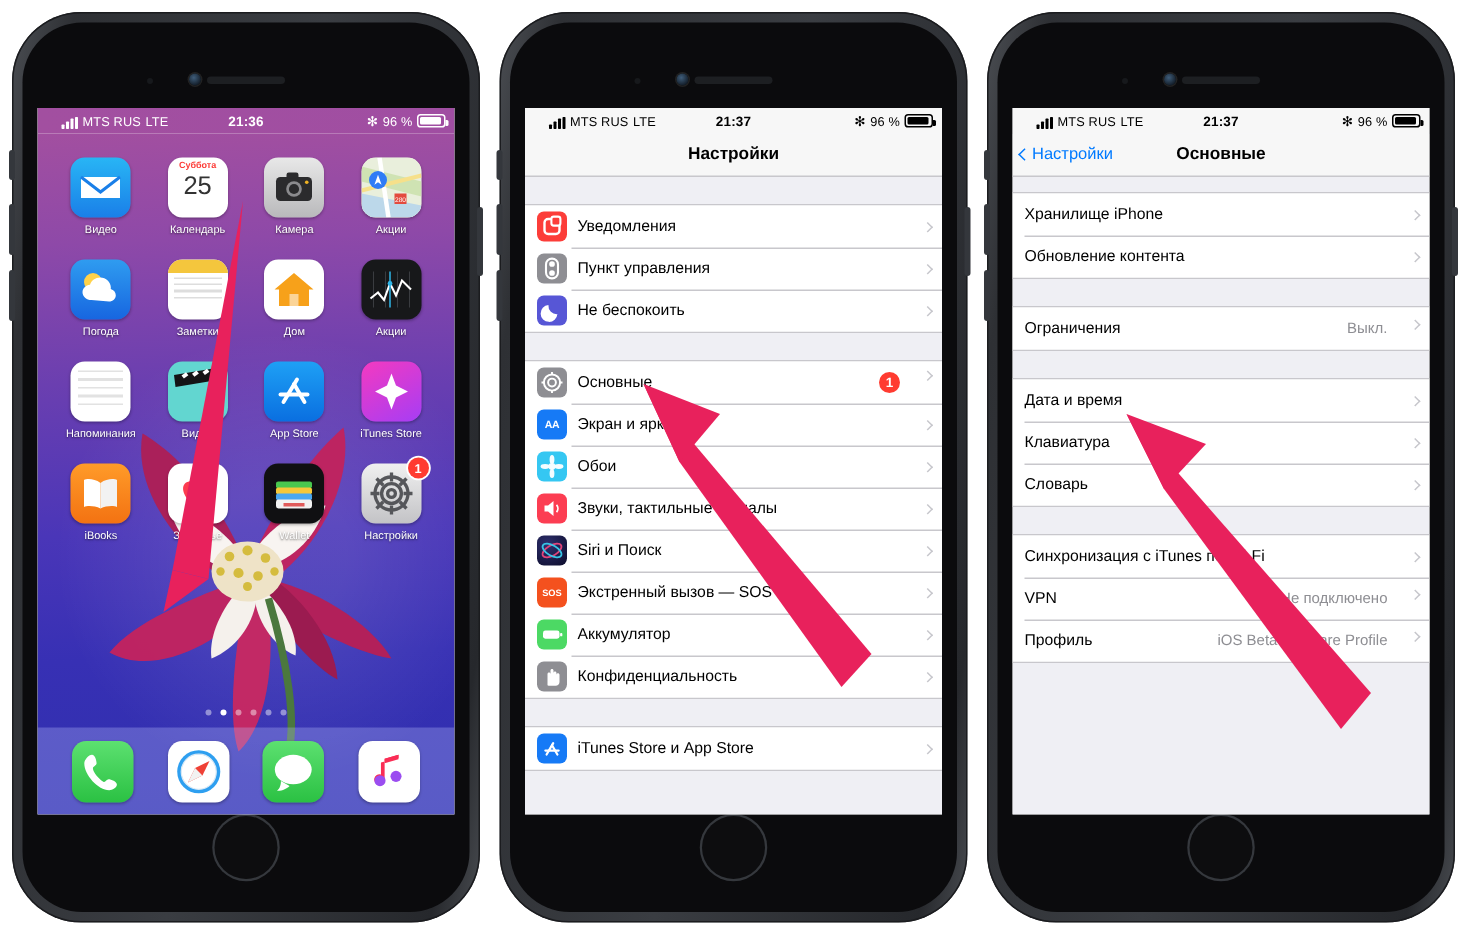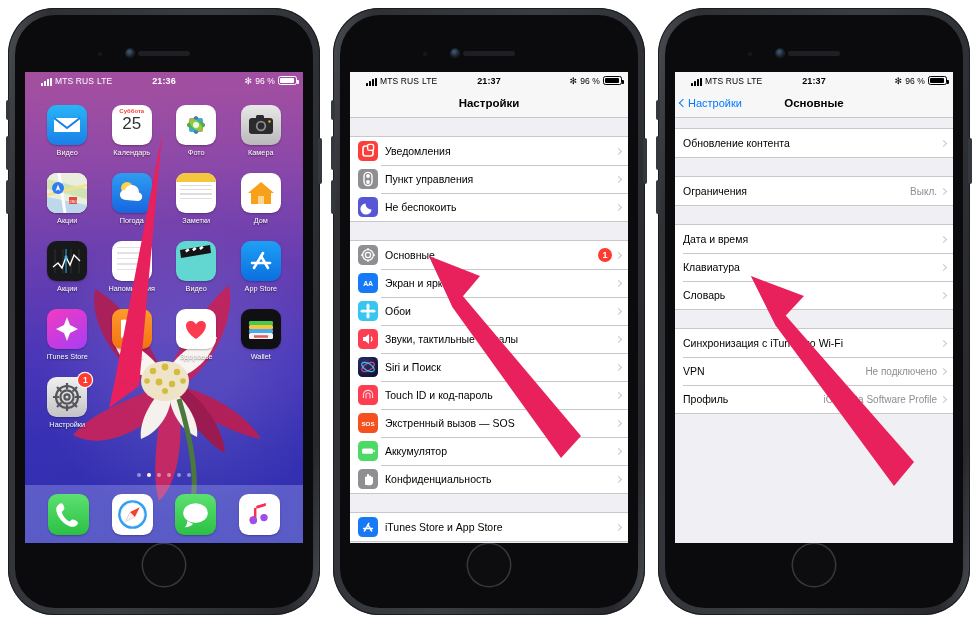--- a/index.html
+++ b/index.html
@@ -100,21 +100,21 @@
          background:#fff; position:relative; }
   .row + .row::before { content:""; position:absolute; top:0; height:.5px;
                         background:#c8c7cc; right:0; }
   .row.has-icon + .row.has-icon::before { left:31px; }
   .row.plain + .row.plain::before { left:8px; }
   .rowic { width:20px; height:20px; border-radius:4.6px; margin-right:7px;
            flex:0 0 20px; position:relative; overflow:hidden;
            display:flex; align-items:center; justify-content:center;
            color:#fff; font-size:9px; font-weight:bold; }
   .rlabel { font-size:10.5px; color:#000; white-space:nowrap; }
-  .rright { margin-left:auto; display:flex; align-items:center; gap:4px; padding-right:7px; }
+  .rright { margin-left:auto; display:flex; align-items:flex-start; gap:16px; padding-right:7px; }
   .rvalue { font-size:10px; color:#8e8e93; white-space:nowrap; }
   .chev { width:5px; height:5px; border-right:1.3px solid #c7c7cc;
           border-top:1.3px solid #c7c7cc; transform:rotate(45deg); }
   .rbadge { min-width:14px; height:14px; border-radius:7px; background:#ff3b30;
             color:#fff; font-size:9px; font-weight:bold; line-height:14px;
             text-align:center; padding:0 3px; }
 
   
   .arrows { position:absolute; inset:0; pointer-events:none; z-index:30; }
 </style>
@@ -200,38 +200,20 @@
           </div>
 
           <div class="app">
             <div class="ic" style="background:#fff;">
               <div style="font-size:6px;color:#fc3d39;text-align:center;margin-top:3px;font-weight:bold;">Суббота</div>
               <div style="font-size:17px;color:#333;text-align:center;line-height:17px;margin-top:1px;">25</div>
             </div>
             <span>Календарь</span>
           </div>
 
-          <div class="app">
-            <div class="ic" style="background:#fff;">
-              <svg viewBox="0 0 40 40">
-                <g transform="translate(20,20)">
-                  <ellipse rx="4" ry="9" fill="#f8cf1f" transform="rotate(0)"></ellipse>
-                  <ellipse rx="4" ry="9" fill="#f5821f" transform="rotate(45)"></ellipse>
-                  <ellipse rx="4" ry="9" fill="#ec2d4c" transform="rotate(90)"></ellipse>
-                  <ellipse rx="4" ry="9" fill="#b63aa5" transform="rotate(135)"></ellipse>
-                  <ellipse rx="4" ry="9" fill="#2d6fdb" transform="rotate(180)" opacity=".9"></ellipse>
-                  <ellipse rx="4" ry="9" fill="#24b2e8" transform="rotate(225)" opacity=".9"></ellipse>
-                  <ellipse rx="4" ry="9" fill="#3fba52" transform="rotate(270)" opacity=".9"></ellipse>
-                  <ellipse rx="4" ry="9" fill="#9ccd3a" transform="rotate(315)" opacity=".9"></ellipse>
-                  <circle r="3" fill="#fff" opacity=".85"></circle>
-                </g>
-              </svg>
-            </div>
-            <span>Фото</span>
-          </div>
 
           <div class="app">
             <div class="ic" style="background:linear-gradient(180deg,#e8e8e8,#b9b9bb);">
               <svg viewBox="0 0 40 40">
                   <rect x="8" y="13" width="24" height="16" rx="3" fill="#2b2b2d"></rect>
                   <rect x="15" y="10" width="8" height="4" rx="1.5" fill="#2b2b2d"></rect>
                   <circle cx="20" cy="21" r="5.2" fill="#8b8b8e"></circle>
                   <circle cx="20" cy="21" r="3.4" fill="#2b2b2d"></circle>
                   <circle cx="28.5" cy="16.5" r="1.2" fill="#f0b323"></circle>
                 </svg>
@@ -610,36 +592,20 @@
                   <ellipse cx="10" cy="10" rx="7" ry="3.4" fill="none" stroke="#e0447a" stroke-width="1.2" transform="rotate(-30 10 10)"></ellipse>
                   <ellipse cx="10" cy="10" rx="7" ry="3.4" fill="none" stroke="#36c4e6" stroke-width="1.2" transform="rotate(30 10 10)"></ellipse>
                 </svg>
             </div>
             <div class="rlabel">Siri и Поиск</div>
             <div class="rright">
                 <span class="chev"></span>
               </div>
           </div>
           <div class="row has-icon">
-            <div class="rowic" style="background:#fc3d52;">
-              <svg viewBox="0 0 20 20" width="20" height="20">
-                  <g fill="none" stroke="#ffd9df" stroke-width="1.1">
-                    <path d="M10 5.4c-2.6 0-4.6 2-4.6 4.6v3"></path>
-                    <path d="M10 8c-1.1 0-2 .9-2 2v3.6"></path>
-                    <path d="M10 5.4c2.6 0 4.6 2 4.6 4.6v3"></path>
-                    <path d="M10 8c1.1 0 2 .9 2 2v3.6"></path>
-                  </g>
-                </svg>
-            </div>
-            <div class="rlabel">Touch ID и код-пароль</div>
-            <div class="rright">
-                <span class="chev"></span>
-              </div>
-          </div>
-          <div class="row has-icon">
             <div class="rowic" style="background:#f4511e;font-size:6.2px;">SOS</div>
             <div class="rlabel">Экстренный вызов — SOS</div>
             <div class="rright">
                 <span class="chev"></span>
               </div>
           </div>
           <div class="row has-icon">
             <div class="rowic" style="background:#4cd964;">
               <svg viewBox="0 0 20 20" width="20" height="20">
                   <rect x="4" y="7.4" width="11" height="5.4" rx="1.6" fill="#fff"></rect>
@@ -732,20 +698,26 @@
           <div class="backbtn">
             <span class="chev-l"></span>
             <span>Настройки</span>
           </div>
           <div class="navtitle">Основные</div>
         </div>
         <div class="gap" style="height:10px;"></div>
 
         <div class="grp">
           <div class="row plain">
+            <div class="rlabel">Хранилище iPhone</div>
+            <div class="rright">
+                <span class="chev"></span>
+              </div>
+          </div>
+          <div class="row plain">
             <div class="rlabel">Обновление контента</div>
             <div class="rright">
                 <span class="chev"></span>
               </div>
           </div>
         </div>
         <div class="gap"></div>
 
         <div class="grp">
           <div class="row plain">

